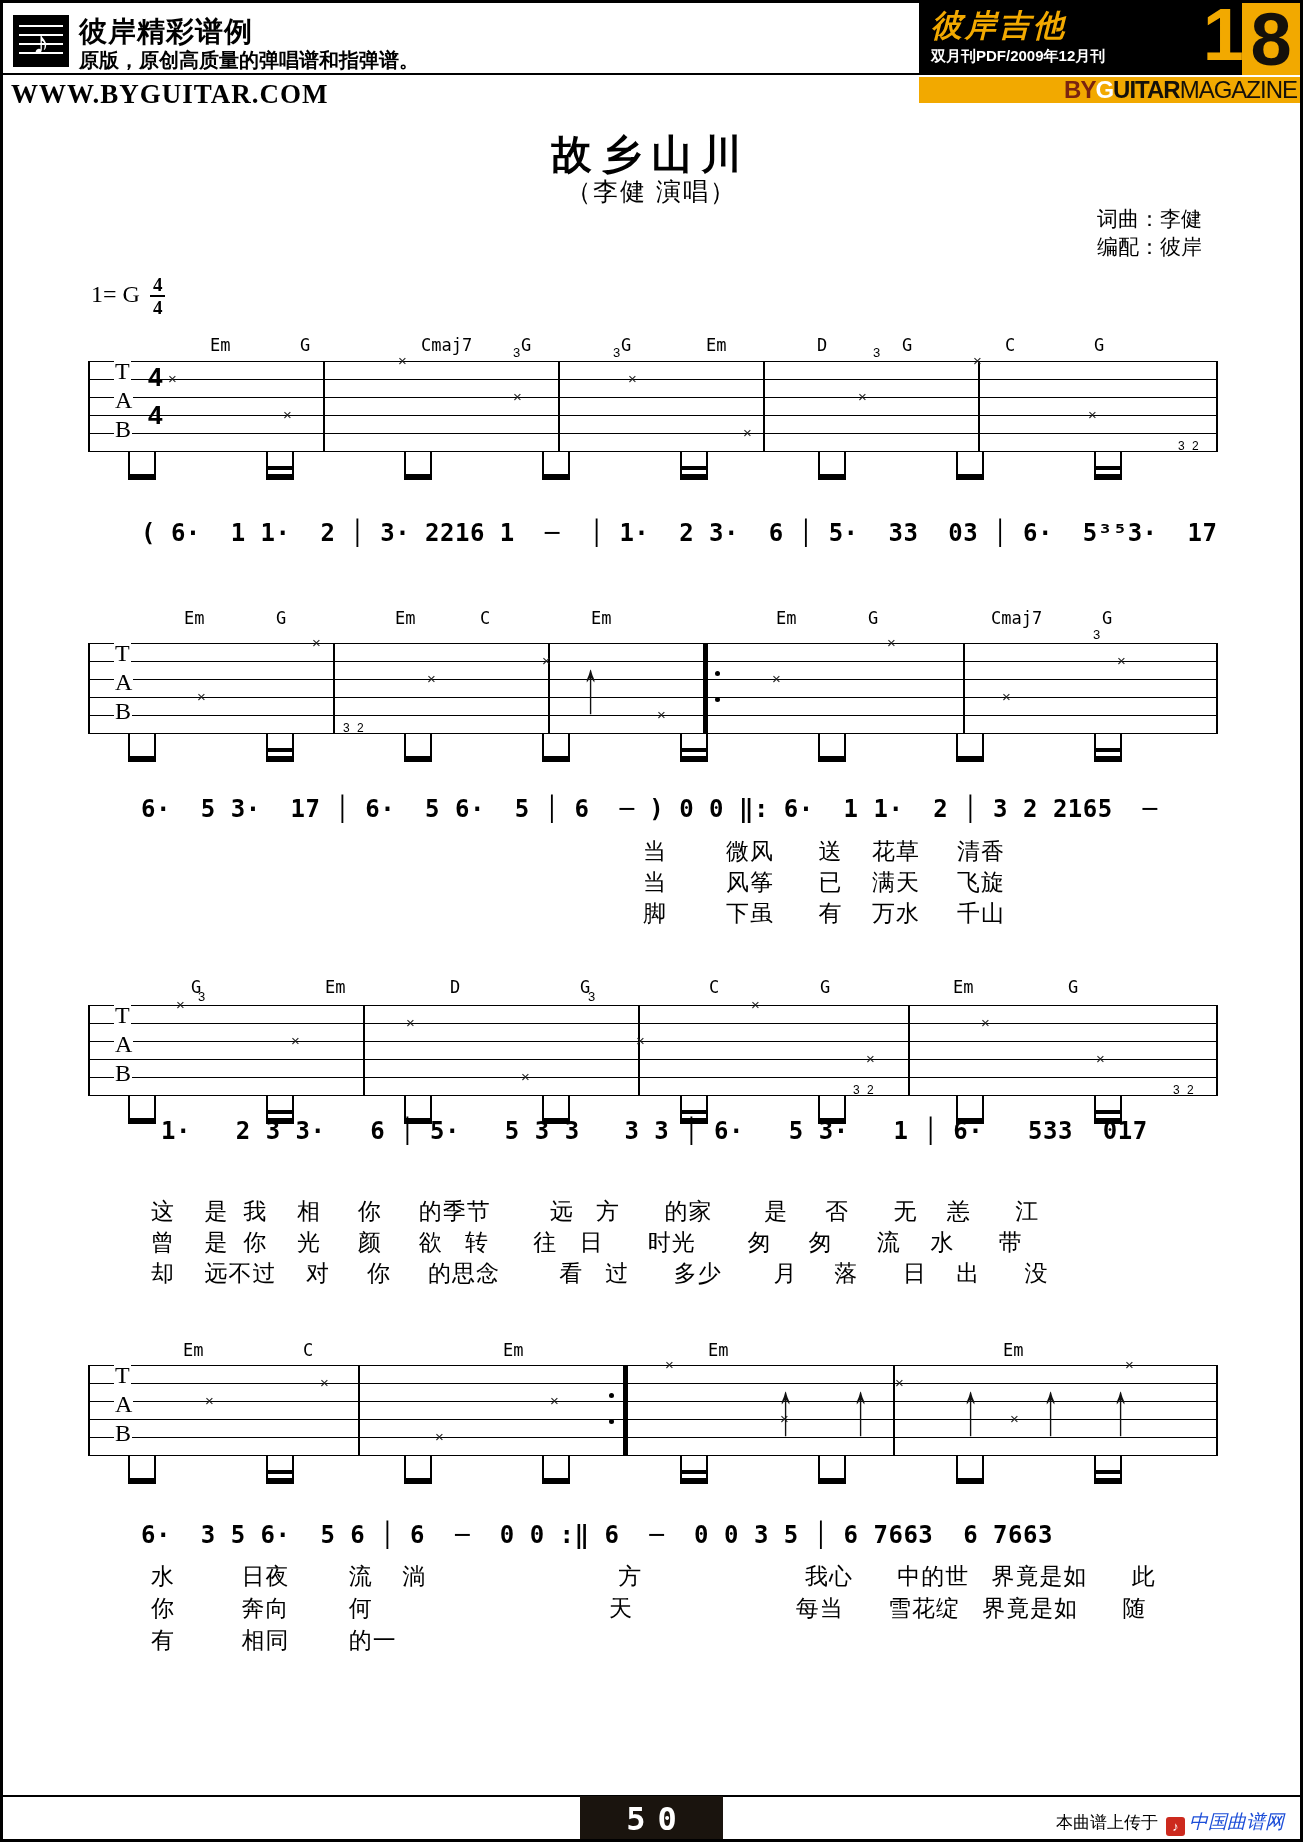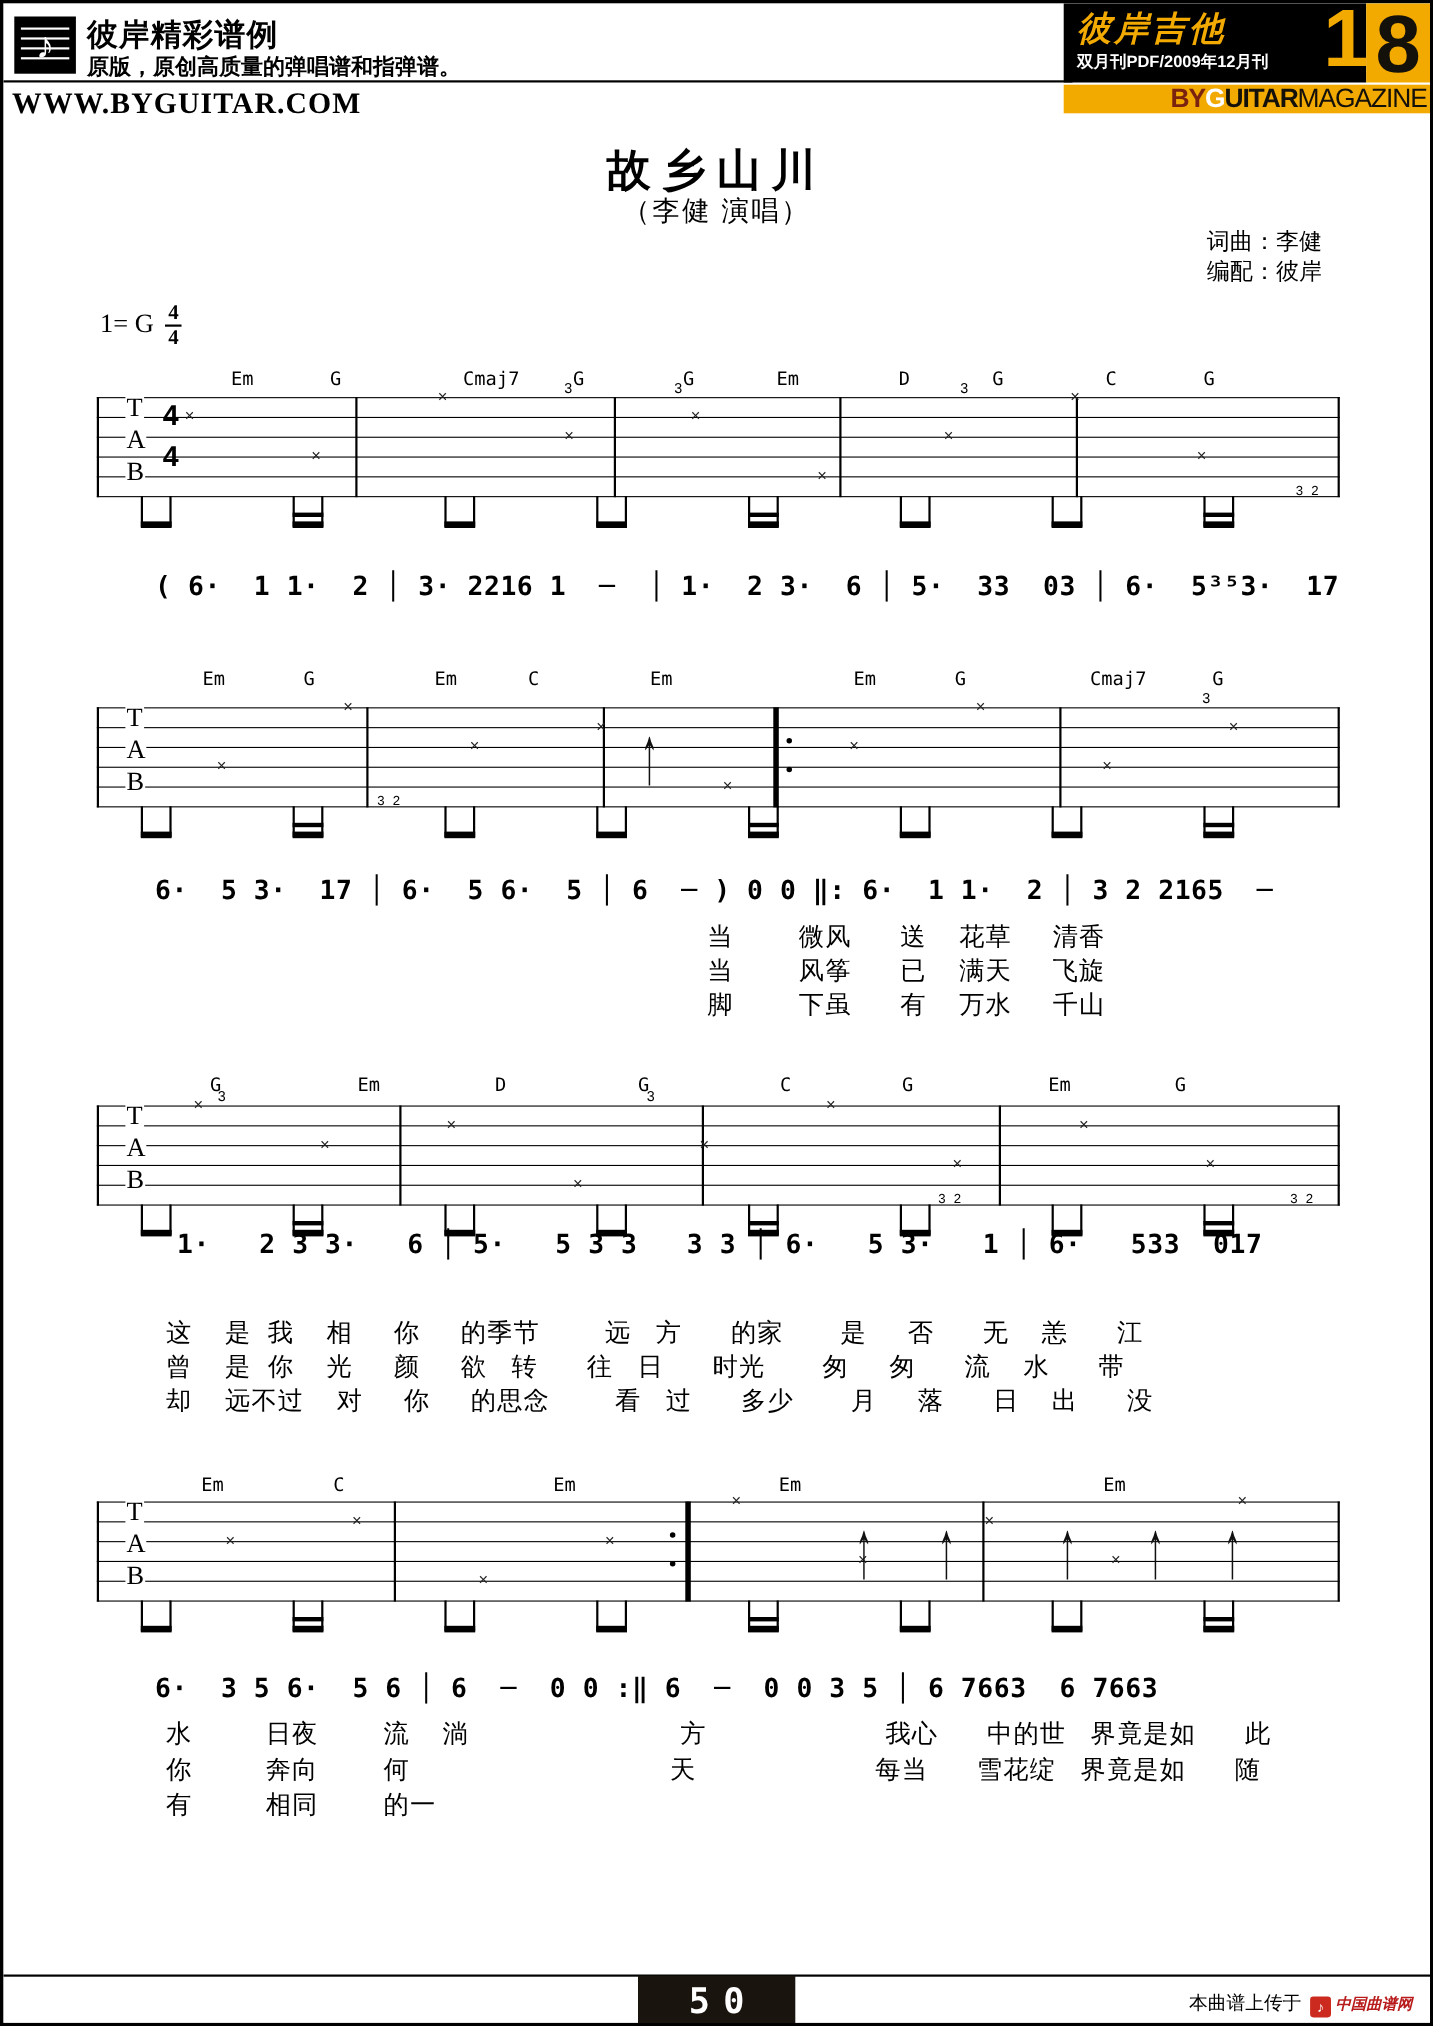--- a/index.html
+++ b/index.html
@@ -13,21 +13,21 @@
   #logo-box{left:10px; top:12px; width:56px; height:52px; background:#000;}
   #logo-box .stave{position:absolute; left:6px; right:6px; height:2px; background:#fff;}
   #logo-box .clef{position:absolute; left:0; right:0; top:4px; text-align:center;
     color:#fff; font-size:34px; line-height:46px;}
   #logo-title{left:76px; top:10px; font-size:28px; font-weight:bold; letter-spacing:1px;}
   #logo-subtitle{left:76px; top:44px; font-size:20px; font-weight:bold;
     font-family:"Liberation Serif", serif;}
   #hdr-rule{left:0; top:70px; width:972px; height:2px; background:#000;}
   #website{left:8px; top:76px; font-size:27px; font-weight:bold; letter-spacing:1px;
     font-family:"Liberation Serif", serif;}
-  #hdr-right{right:0; top:0; width:333px; height:100px;}
+  #hdr-right{right:0; top:0; width:333px; height:100px;padding-left:48px;}
   #hr-black{position:absolute; left:0; top:0; right:58px; height:72px; background:#000;}
   #mag-name{position:absolute; left:12px; top:2px; font-size:31px; font-weight:bold;
     font-style:italic; letter-spacing:3px; color:#f2a900;}
   #mag-issue{position:absolute; left:12px; top:44px; font-size:15px; font-weight:bold; color:#fff;}
   #digit-one{position:absolute; right:-2px; top:-8px; font-size:74px; font-weight:bold;
     color:#f2a900; line-height:80px;}
   #hr-eight{position:absolute; right:0; top:0; width:58px; height:72px; background:#f2a900;
     color:#14100a; font-size:74px; font-weight:bold; line-height:74px; text-align:center;}
   #hr-strip{position:absolute; left:0; right:0; top:74px; height:26px; background:#f2a900;
     text-align:right; font-size:24px; line-height:26px; letter-spacing:-1px; padding-right:3px;
@@ -71,21 +71,21 @@
   
   #footer-rule{left:0; top:1792px; width:100%; height:2px; background:#000;}
   #page-num-box{left:577px; top:1793px; width:143px; height:47px; background:#1a140e;
     text-align:center;}
   #page-num{font-family:"DejaVu Sans Mono", monospace; font-weight:bold; font-size:32px;
     color:#fff; line-height:47px; letter-spacing:12px; padding-left:12px;}
   #footer-right{top:1806px; right:16px; font-size:17px; white-space:nowrap;}
   #site-badge{display:inline-block; width:19px; height:19px; background:#cc2a1e;
     border-radius:3px; color:#fff; font-size:13px; text-align:center; line-height:19px;
     vertical-align:-3px; margin:0 4px 0 8px;}
-  #site-name{color:#b91c1c; font-weight:bold; font-style:italic; font-size:14px;}
+  #site-name{color:#1d4ed8; font-weight:normal; font-style:italic; font-size:19px;}
 </style>
 </head>
 <body>
 
 <div id="page">
 
   <div class="abs" id="logo-box">
     <div class="stave" style="top:10px"></div>
     <div class="stave" style="top:19px"></div>
     <div class="stave" style="top:28px"></div>

